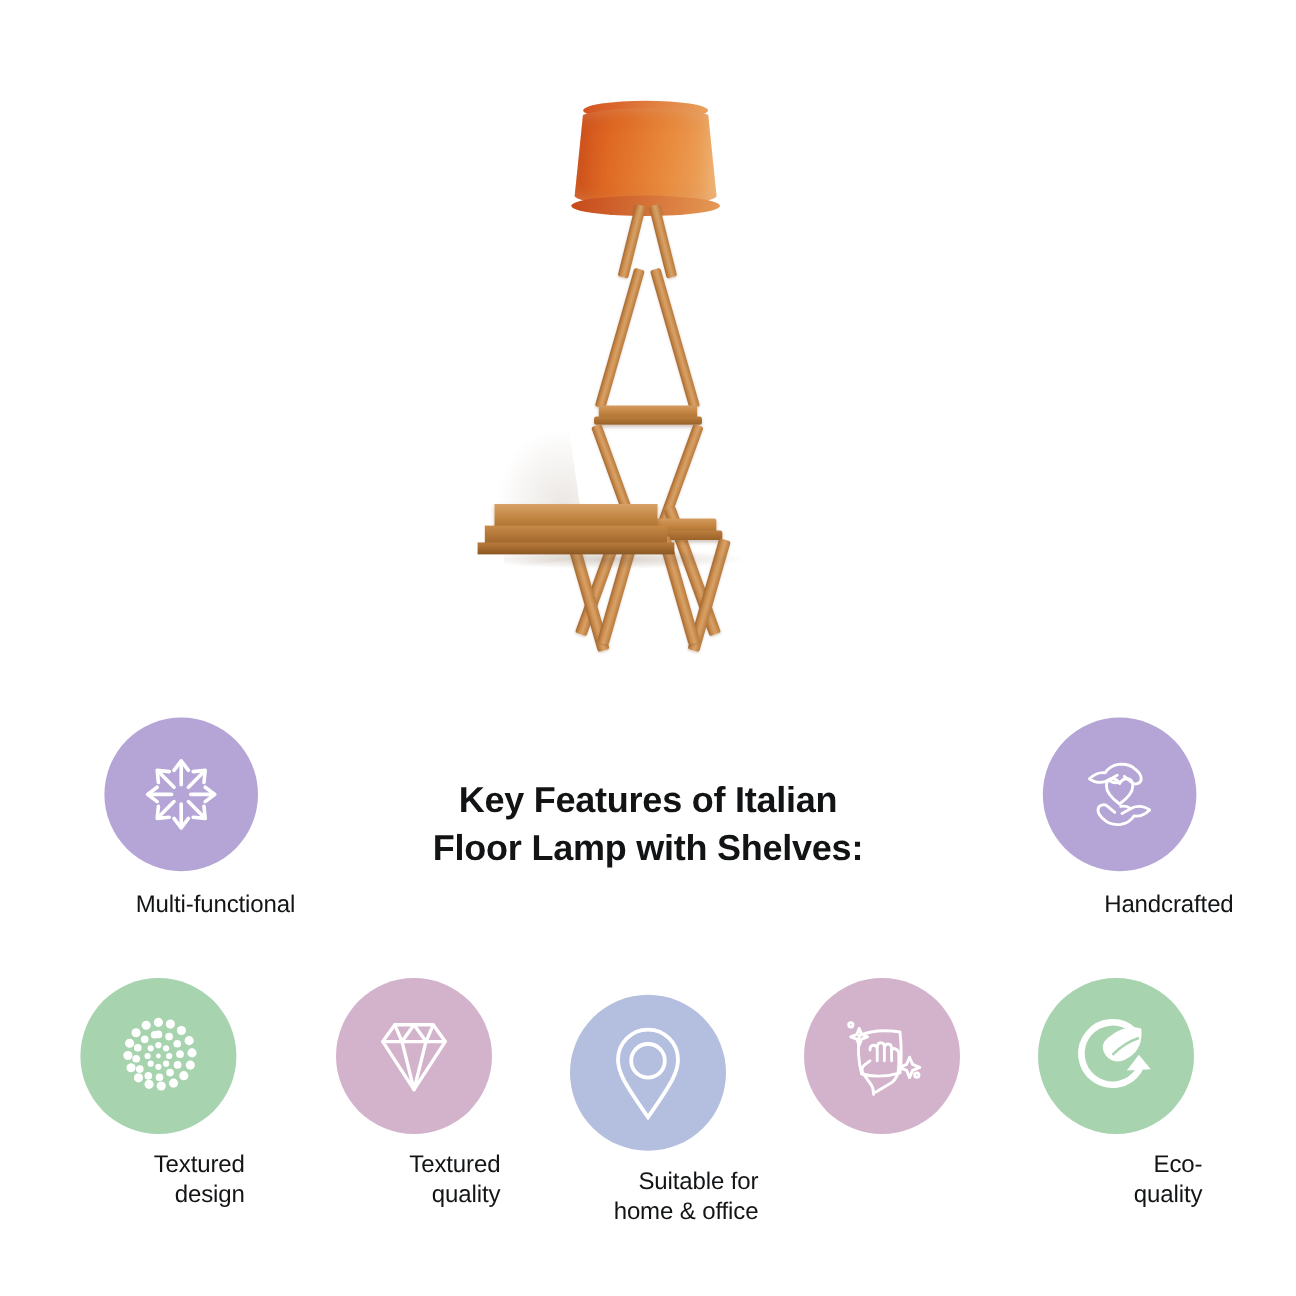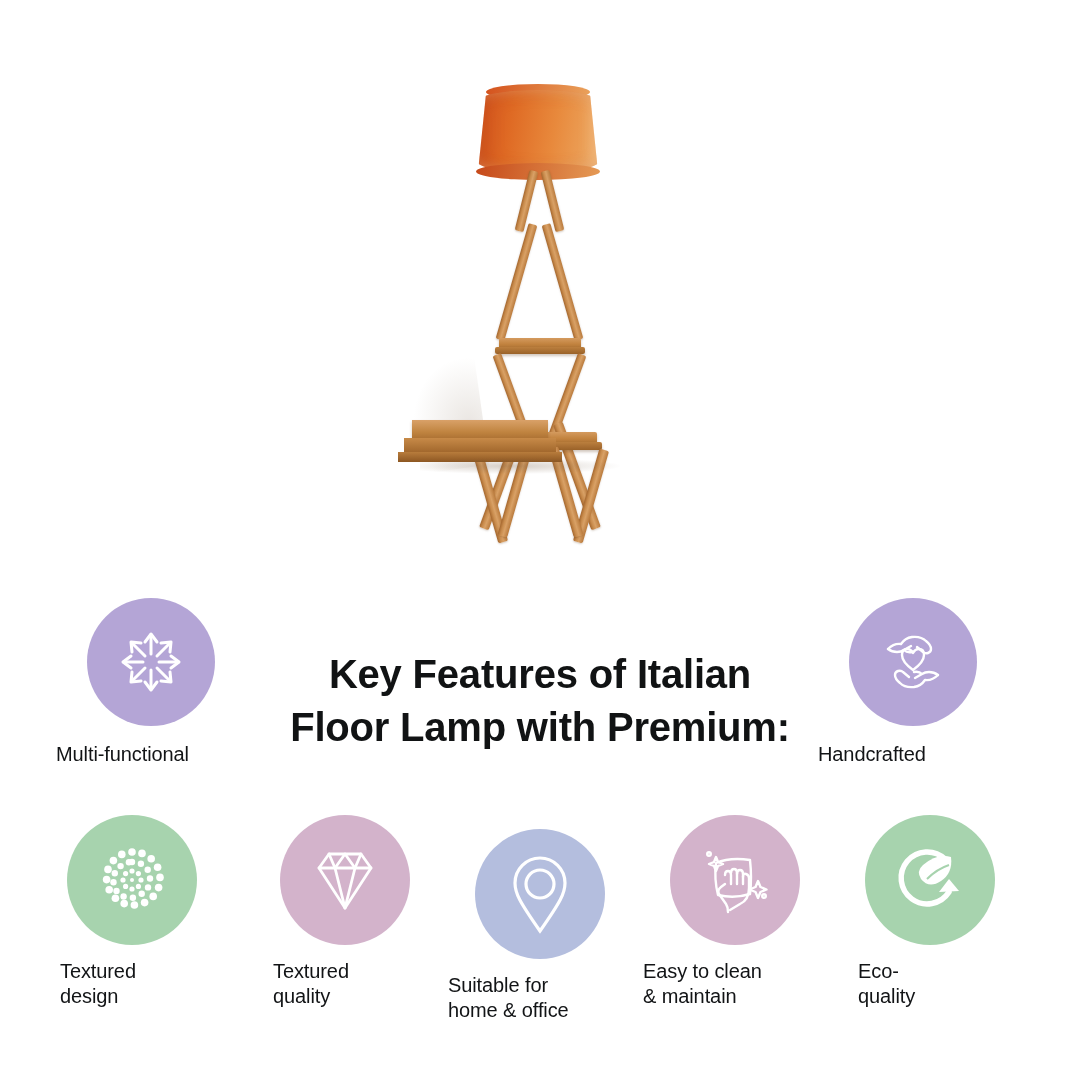--- a/index.html
+++ b/index.html
@@ -68,41 +68,41 @@
   .wall-shadow {
     position: absolute; left: 22px; top: 300px; width: 70px; height: 110px;
     background: radial-gradient(ellipse at 80% 60%, rgba(150,130,110,.20), rgba(255,255,255,0) 70%);
     transform: rotate(-8deg);
   }
 
   
   .heading {
     position: absolute; left: 290px; top: 648px; width: 500px;
     text-align: center; color: #111314;
-    font-size: 40px; font-weight: bold; line-height: 1.32;
+    font-size: 30px; font-weight: bold; line-height: 1.32;
     letter-spacing: -0.2px;
   }
 
   
-  .feature { position: absolute; text-align: left; }
+  .feature { position: absolute; text-align: right; }
   .circle {
     border-radius: 50%;
     display: flex; align-items: center; justify-content: center;
     margin: 0 auto;
   }
   .flabel {
     margin-top: 14px; font-size: 20px; color: #121416;
     line-height: 1.25; letter-spacing: -0.1px; white-space: pre-line;
   }
   .top-row .circle { width: 128px; height: 128px; }
   .top-row .flabel { margin-top: 16px; }
   .bot-row .circle { width: 130px; height: 130px; }
 
   .f-multi      { left: 56px;  top: 598px; width: 190px; }
-  .f-hand       { left: 818px; top: 598px; width: 190px; }
+  .f-hand       { left: 838px; top: 598px; width: 190px; }
   .f-texture    { left: 60px;  top: 815px; width: 144px; }
   .f-premium    { left: 273px; top: 815px; width: 144px; }
   .f-suitable   { left: 448px; top: 829px; width: 184px; }
   .f-clean      { left: 643px; top: 815px; width: 184px; }
   .f-eco        { left: 858px; top: 815px; width: 144px; }
 </style>
 </head>
 <body>
 
 <div id="page">
@@ -142,21 +142,21 @@
 
       <div class="base-top"></div>
       <div class="base-front"></div>
       <div class="base-plinth"></div>
       <div class="floor-shadow"></div>
     </div>
   </div>
 
   <div class="heading">
     <div>Key Features of Italian</div>
-    <div>Floor Lamp with Premium:</div>
+    <div>Floor Lamp with Shelves:</div>
   </div>
 
   <div class="feature top-row f-multi">
     <div class="circle" style="background:#b4a5d6;">
       <svg width="74" height="74" viewBox="0 0 74 74">
         <g stroke="#fff" stroke-width="3" stroke-linecap="round" stroke-linejoin="round" fill="none">
           <line x1="37" y1="10" x2="37" y2="29"></line>
             <polyline points="31,17 37,9 43,17"></polyline>
           <line x1="37" y1="64" x2="37" y2="45"></line>
             <polyline points="31,57 37,65 43,57"></polyline>
@@ -289,22 +289,20 @@
           <path d="M45 37 q0 -4 3 -4 q3 0 3 4 l0 10"></path>
           <path d="M51 40 q0 -4 3 -3 q3 1 3 4 l0 10 q0 12 -9 16 l-10 6"></path>
           <path d="M33 47 l-4 3 q-4 3 -2 7 l7 10 q2 3 2 8"></path>
           <path d="M24 20 l2 5 l5 2 l-5 2 l-2 5 l-2 -5 l-5 -2 l5 -2 z"></path>
           <circle cx="17" cy="17" r="1.8"></circle>
           <path d="M66 44 l2.5 6 l6 2.5 l-6 2.5 l-2.5 6 l-2.5 -6 l-6 -2.5 l6 -2.5 z"></path>
           <circle cx="72" cy="59" r="1.8"></circle>
         </g>
       </svg>
     </div>
-    <div class="flabel">Easy to clean
-&amp; maintain</div>
   </div>
 
   <div class="feature bot-row f-eco">
     <div class="circle" style="background:#a7d3ae;">
       <svg width="86" height="86" viewBox="0 0 86 86">
         <g fill="none" stroke="#fff" stroke-width="5.5" stroke-linecap="round">
           <path d="M58 22 A26 26 0 1 0 62 55"></path>
         </g>
         <path d="M62 42 L72 54 L52 55 Z" fill="#fff"></path>
         <path d="M36 28 q14 -12 28 -8 q2 16 -10 24 q-12 8 -20 -2 q-5 -8 2 -14 z" fill="#fff"></path>

